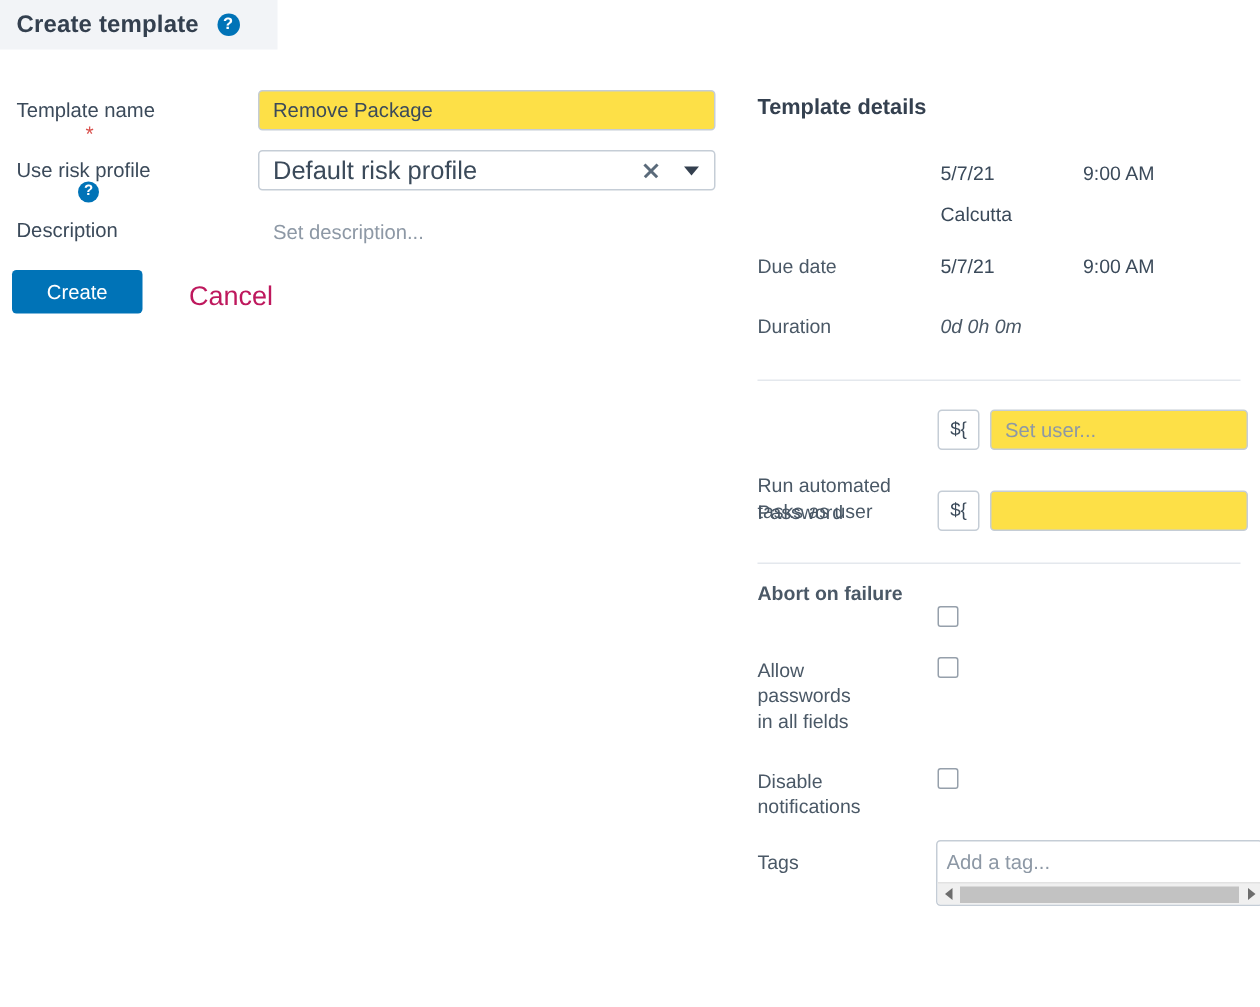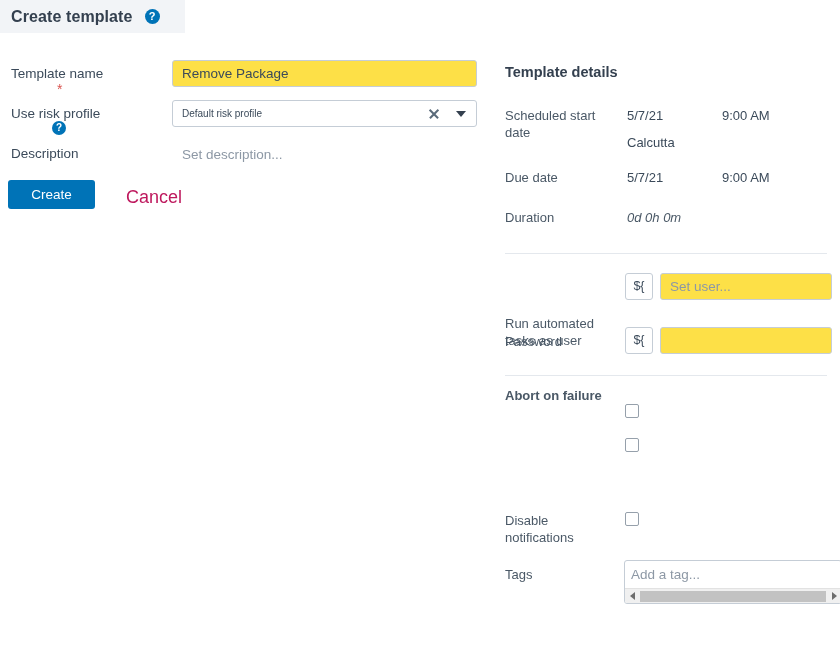--- a/index.html
+++ b/index.html
@@ -104,21 +104,21 @@
     height: 27px;
     border: 1px solid #c5cdd6;
     border-radius: 3px;
     background: #ffffff;
     display: flex;
     align-items: center;
     padding: 0 8px 0 9px;
   }
   .select-value {
     flex: 1;
-    font-size: 10px;
+    font-size: 17px;
     color: #3b4a5a;
     white-space: nowrap;
     overflow: hidden;
   }
   .clear-x {
     width: 16px; height: 16px;
     position: relative;
     cursor: pointer;
     margin-right: 14px;
     flex: none;
@@ -327,21 +327,20 @@
     <span class="placeholder-text" style="left:182px; top:114px;">Set description...</span>
 
     <button class="btn-primary" style="left:8px; top:147px;">Create</button>
     <button class="btn-link" style="left:126px; top:154px;">Cancel</button>
   </div>
 
   <div class="right-pane">
 
     <div class="details-title">Template details</div>
 
-    <div class="d-label" style="left:15px; top:74px;">Scheduled start date</div>
     <div class="d-val" style="left:137px; top:74px;">5/7/21</div>
     <div class="d-val" style="left:232px; top:74px;">9:00 AM</div>
     <div class="d-val" style="left:137px; top:101px;">Calcutta</div>
 
     <div class="d-label" style="left:15px; top:136px;">Due date</div>
     <div class="d-val" style="left:137px; top:136px;">5/7/21</div>
     <div class="d-val" style="left:232px; top:136px;">9:00 AM</div>
 
     <div class="d-label" style="left:15px; top:176px;">Duration</div>
     <div class="d-val italic" style="left:137px; top:176px;">0d 0h 0m</div>
@@ -354,20 +353,21 @@
 
     <div class="d-label" style="left:15px; top:300px;">Password</div>
     <button class="dollar-btn" style="left:135px; top:294px;">${</button>
     <input class="text-input" style="left: 170px; top: 294px; width: 172px;" type="password" placeholder="">
 
     <div class="divider" style="top:342px;"></div>
 
     <div class="d-label" style="left:15px; top:354px;font-weight:bold;">Abort on failure</div>
     <input type="checkbox" class="cbx" style="left: 135px; top: 371px;">
 
+    <div class="d-label" style="left:15px; top:405px; width:75px;">Allow passwords in all fields</div>
     <input type="checkbox" class="cbx" style="left: 135px; top: 405px;">
 
     <div class="d-label" style="left:15px; top:479px; width:90px;">Disable notifications</div>
     <input type="checkbox" class="cbx" style="left: 135px; top: 479px;">
 
     <div class="d-label" style="left:15px; top:533px;">Tags</div>
   </div>
 
   <div class="tags-box">
     <input class="tags-input" type="text" placeholder="Add a tag..." style="">

